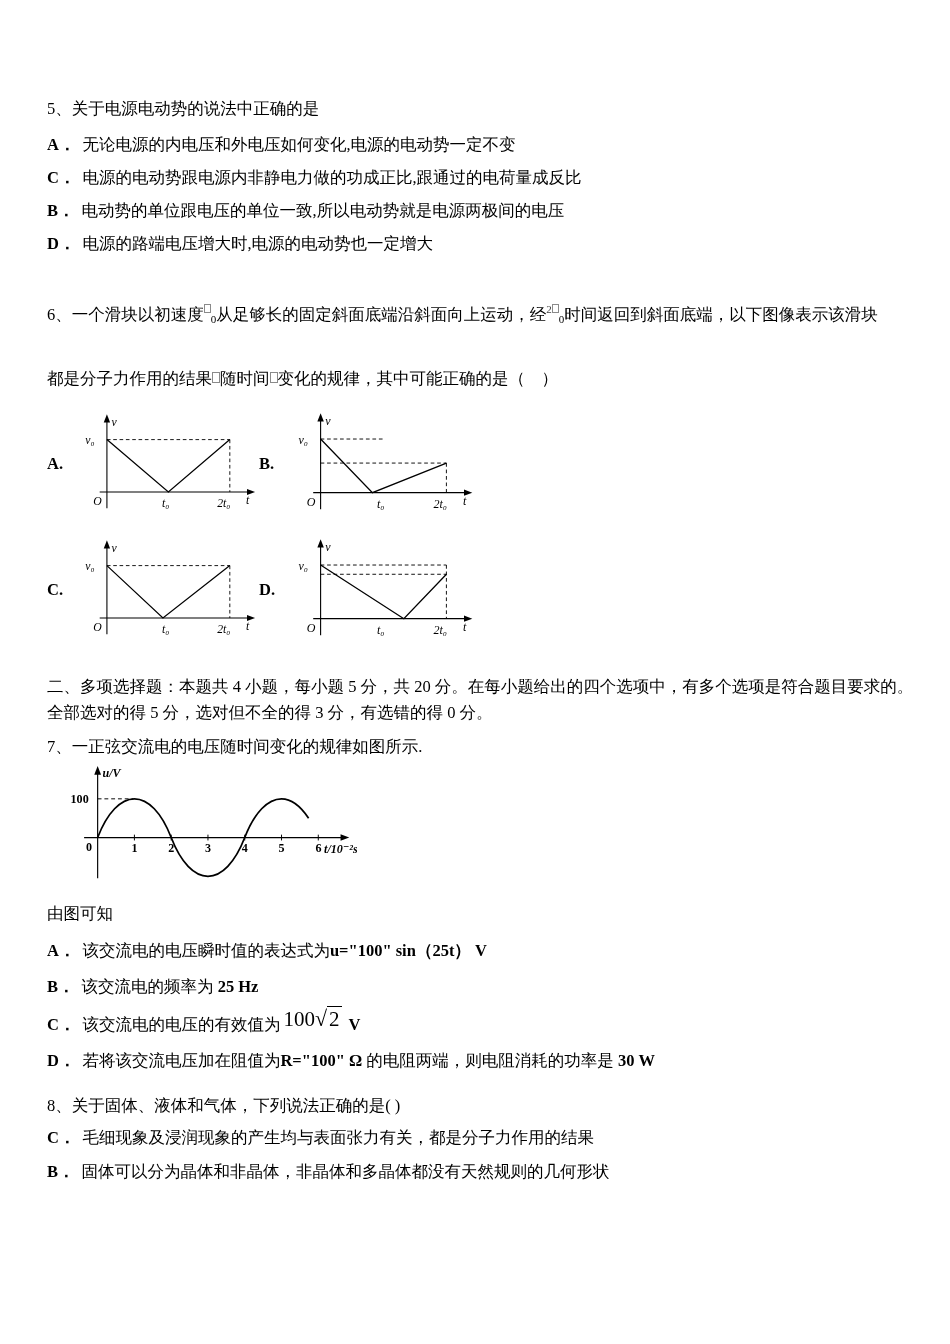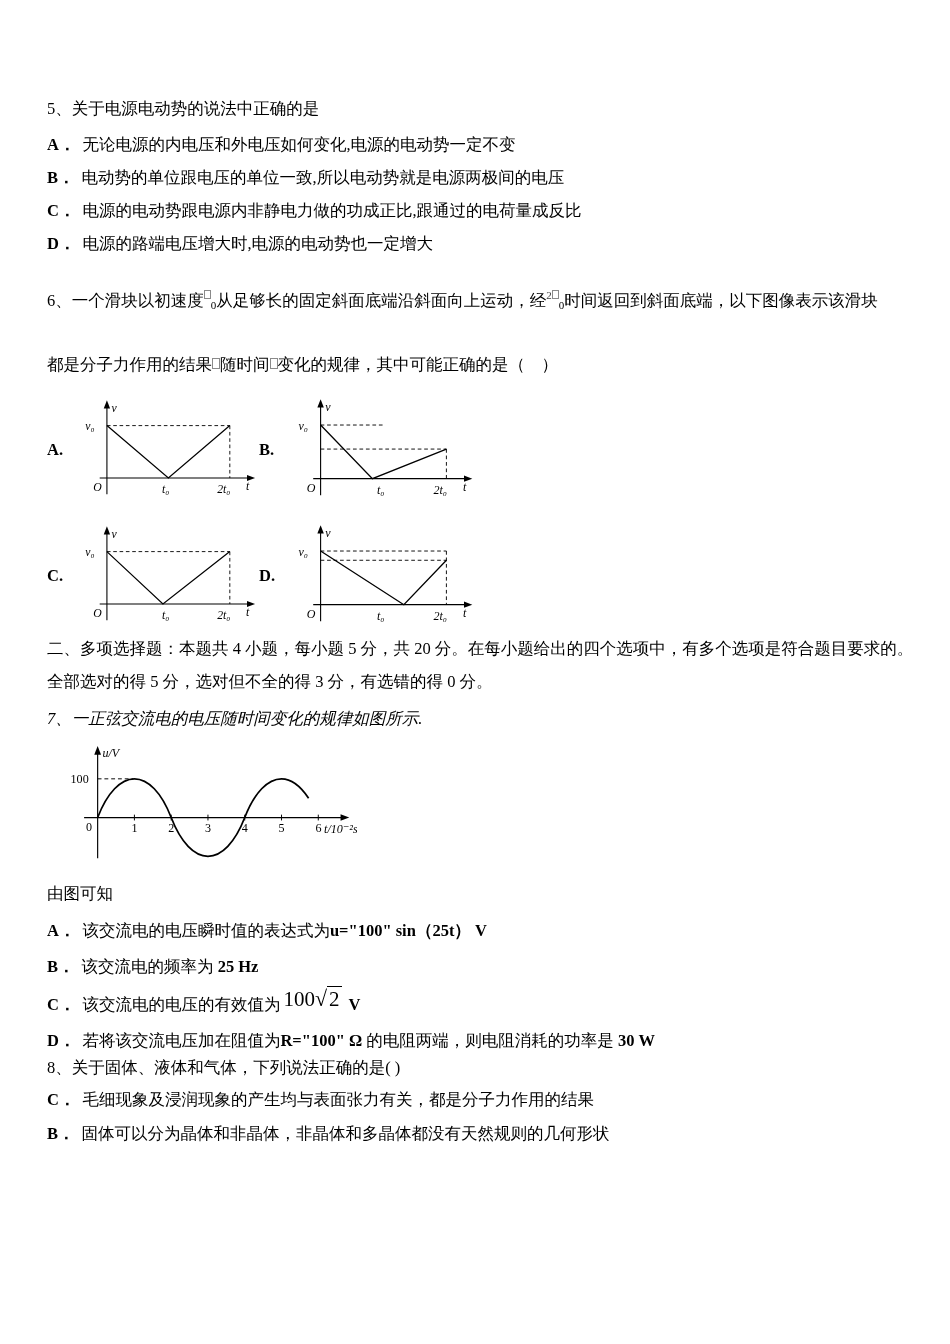--- a/index.html
+++ b/index.html
@@ -11,60 +11,60 @@
   }
   .page { padding:96px 32px 0 47px; }
 
   .line { line-height:26px; }
   .opt  { display:block; }
   .optlabel { font-weight:bold; margin-right:7px; }
 
   .q5 .title { line-height:26px; margin-bottom:6px; }
   .q5 .opt { line-height:33px; }
 
-  .q6 { margin-top:22px; }
+  .q6 { margin-top:36px; }
   .q6 .stem2 { margin-top:34px; }
   .supnum { font-size:11px; vertical-align:7px; color:#444; }
   .subnum { font-size:11px; vertical-align:-3px; }
   .mbox { display:inline-block; width:7px; height:9px; border:1px solid #8a8a8a; background:#fff; }
   .mbox.sup { vertical-align:7px; }
   .mbox.inline { width:8px; height:11px; vertical-align:1px; }
 
   .graph-grid { margin-top:16px; display:grid; grid-template-columns:212px 260px; row-gap:14px; }
   .graph-cell { display:flex; align-items:center; }
   .glabel { font-weight:bold; width:32px; }
 
-  .section2 { margin-top:0; line-height:33px; }
+  .section2 { margin-top:28px; line-height:26px; }
   .q7 { margin-top:8px; }
-  .q7 .title { line-height:26px;font-style:italic; }
-  .q7-graph { margin-top:10px; margin-left:10px; }
+  .q7 .title { line-height:26px; }
+  .q7-graph { margin-top:2px; margin-left:10px;font-weight:bold; }
   .caption { margin-top:10px; }
   .q7 .opt { margin-top:11px; line-height:25px; }
 
   .mathbig { font-size:21px; position:relative; top:-4px; margin:10px 3px; white-space:nowrap; }
   .radsign { font-size:22px; }
   .radbody { border-top:1.6px solid #000; padding:0 2px; }
   .unit { margin-left:4px; }
 
-  .q8 { }
+  .q8 { margin-top:18px; }
   .q8 .title { line-height:30px; }
   .q8 .opt { line-height:34px; }
 
   svg text { font-family:"Liberation Serif","DejaVu Serif",serif; }
 </style>
 </head>
 <body>
 
 <div class="page">
 
   <section class="q5">
     <p class="line title">5、关于电源电动势的说法中正确的是</p>
     <p class="opt"><b class="optlabel">A．</b><span>无论电源的内电压和外电压如何变化,电源的电动势一定不变</span></p>
+    <p class="opt"><b class="optlabel">C．</b><span>电源的电动势跟电源内非静电力做的功成正比,跟通过的电荷量成反比</span></p>
     <p class="opt"><b class="optlabel">B．</b><span>电动势的单位跟电压的单位一致,所以电动势就是电源两极间的电压</span></p>
-    <p class="opt"><b class="optlabel">C．</b><span>电源的电动势跟电源内非静电力做的功成正比,跟通过的电荷量成反比</span></p>
     <p class="opt"><b class="optlabel">D．</b><span>电源的路端电压增大时,电源的电动势也一定增大</span></p>
   </section>
 
   <section class="q6">
     <p class="line stem1"><span>6、一个滑块以初速度</span><span><span class="mbox sup"></span><span class="subnum">0</span></span><span>从足够长的固定斜面底端沿斜面向上运动，经</span><span><span class="supnum">2</span><span class="mbox sup"></span><span class="subnum">0</span></span><span>时间返回到斜面底端，以下图像表示该滑块</span></p>
 
     <p class="line stem2"><span>都是分子力作用的结果</span><span class="mbox inline"></span><span>随时间</span><span class="mbox inline"></span><span>变化的规律，其中可能正确的是（　）</span></p>
 
     <div class="graph-grid">
 

